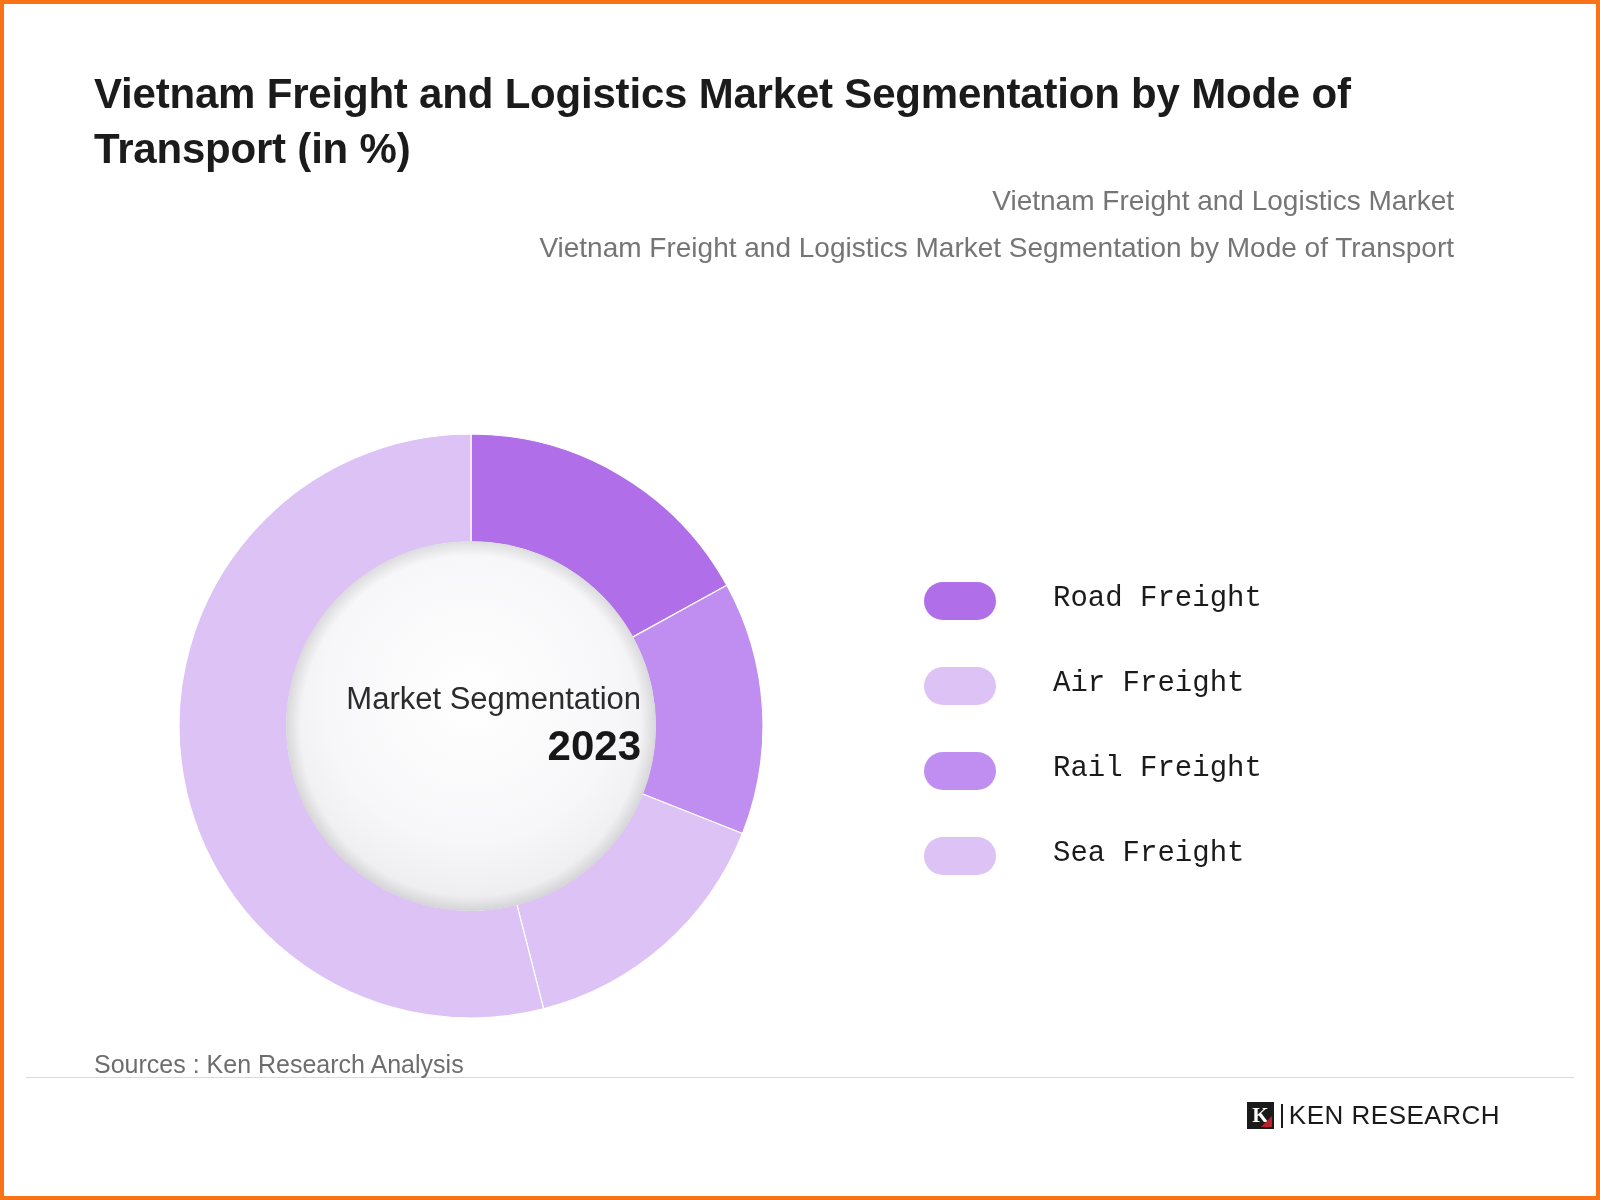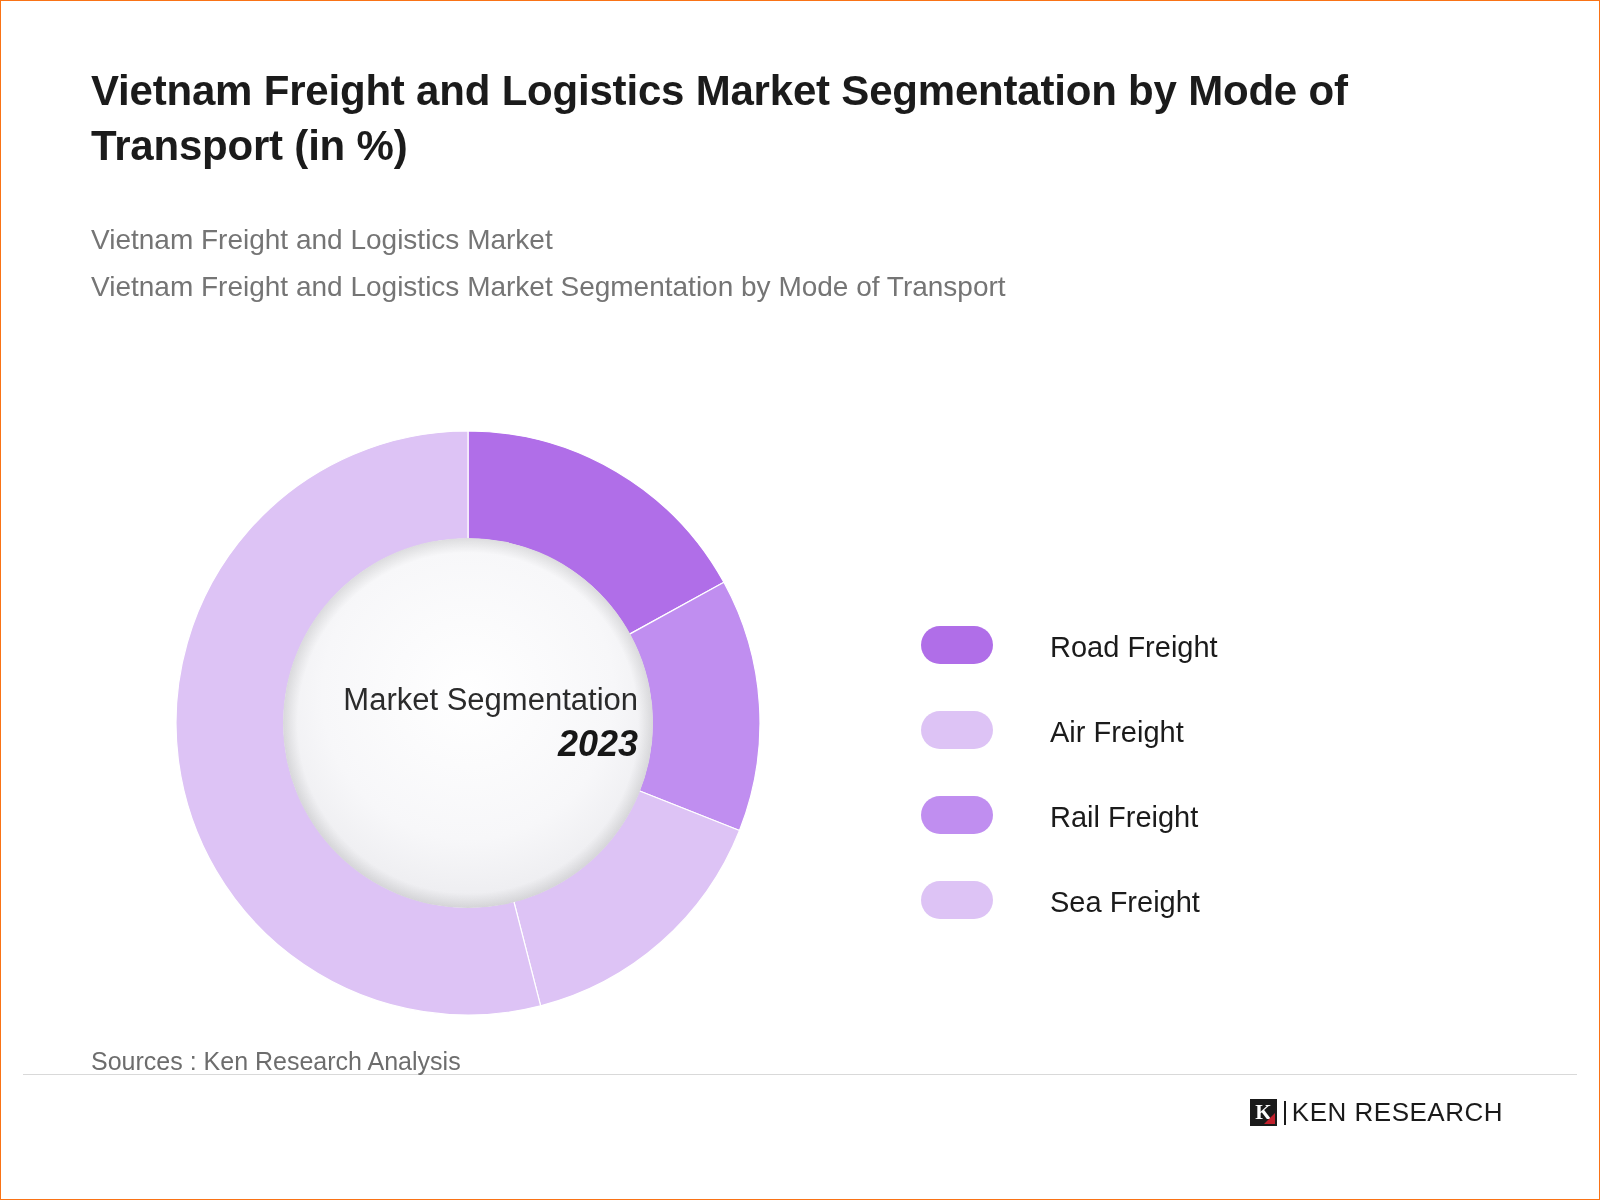--- a/index.html
+++ b/index.html
@@ -13,42 +13,42 @@
     height: 1200px;
     font-family: "Liberation Sans", sans-serif;
     -webkit-font-smoothing: antialiased;
     overflow: hidden;
   }
   .slide {
     position: relative;
     width: 1600px;
     height: 1200px;
     background: #ffffff;
-    border: 1px solid #f97316;
+    border: 4px solid #f97316;
     box-sizing: border-box;
     overflow: hidden;
   }
 
   
   .header {
     position: absolute;
     left: 90px;
     top: 62px;
     width: 1360px;
   }
   .chart-title {
     margin: 0;
     font-size: 42px;
     font-weight: bold;
     line-height: 1.32;
     color: #1b1b1b;
     letter-spacing: -0.2px;
   }
   .subtitle-block {
-    margin-top: 42px;
+    text-align: right;
   }
   .subtitle-line {
     font-size: 28px;
     line-height: 1.68;
     color: #757575;
     font-weight: normal;
     white-space: nowrap;
   }
 
   
@@ -81,38 +81,38 @@
     text-align: right;
     pointer-events: none;
   }
   .center-label {
     font-size: 31px;
     color: #2b2b2b;
     line-height: 1.25;
     font-weight: normal;
   }
   .center-year {
-    font-size: 36px;
+    font-size: 42px;
     color: #171717;
     font-weight: bold;
     line-height: 1.2;
     margin-top: 2px;
-    font-style: italic;
   }
 
   
   .legend {
     position: absolute;
     left: 920px;
     top: 178px;
   }
   .legend-item {
     display: flex;
-    align-items: flex-end;
+    align-items: flex-start;
     height: 85px;
+    font-family: Liberation Mono, monospace;
   }
   .legend-swatch {
     width: 72px;
     height: 38px;
     border-radius: 19px;
     flex: 0 0 auto;
   }
   .legend-label {
     margin-left: 57px;
     font-size: 29px;

